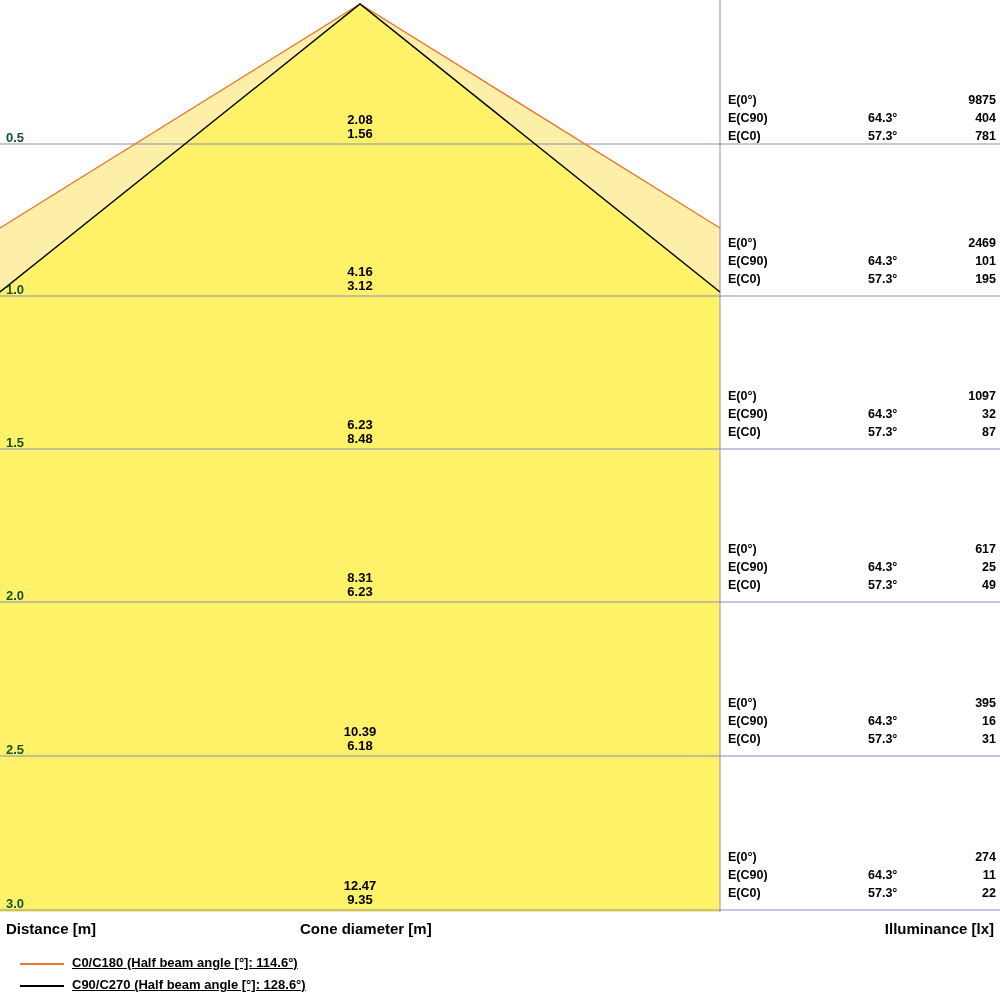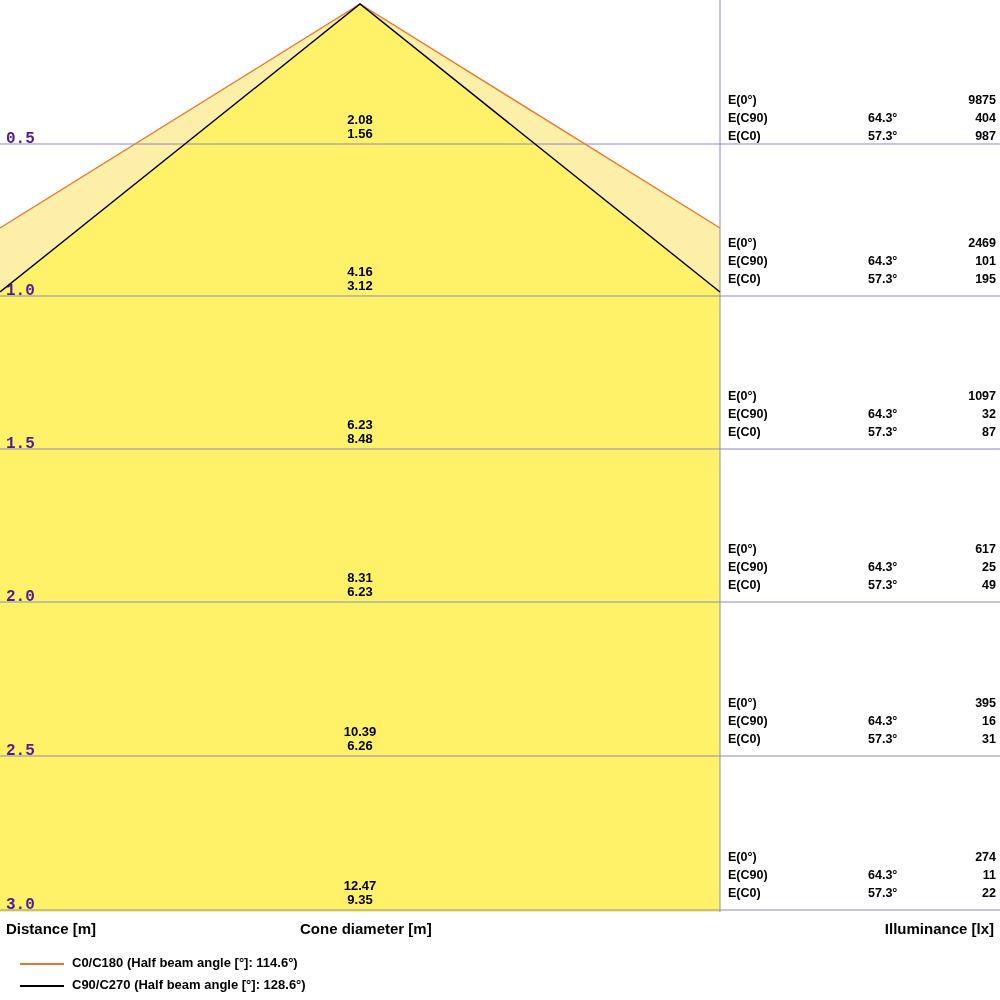--- a/index.html
+++ b/index.html
@@ -30,25 +30,24 @@
     height: 915px;
   }
   .cone-svg {
     position: absolute;
     left: 0;
     top: 0;
   }
   .dist-label {
     position: absolute;
     left: 6px;
-    font-size: 16px;
+    font-size: 13px;
     font-weight: bold;
     line-height: 1;
-    color: #4c1d95;
-    font-family: Liberation Mono, monospace;
+    color: #14532d;
   }
   .cone-diam-block {
     position: absolute;
     left: 270px;
     width: 180px;
     text-align: center;
     font-size: 13px;
     font-weight: bold;
     line-height: 14px;
   }
@@ -94,20 +93,21 @@
     left: 10px;
     top: 952px;
     font-size: 13px;
     font-weight: bold;
   }
   .legend-row {
     position: relative;
     height: 22px;
     line-height: 22px;
     padding-left: 62px;
+    text-decoration: underline;
   }
   .legend-line {
     position: absolute;
     left: 10px;
     top: 11px;
     width: 44px;
     height: 0;
     border-top-width: 2px;
     border-top-style: solid;
   }
@@ -155,42 +155,42 @@
     <div class="cone-diam-block" style="top:418px;">
       <div>6.23</div>
       <div>8.48</div>
     </div>
     <div class="cone-diam-block" style="top:571px;">
       <div>8.31</div>
       <div>6.23</div>
     </div>
     <div class="cone-diam-block" style="top:725px;">
       <div>10.39</div>
-      <div>6.26</div>
+      <div>6.18</div>
     </div>
     <div class="cone-diam-block" style="top:879px;">
       <div>12.47</div>
       <div>9.35</div>
     </div>
 
     <div class="illum-block" style="top:91px;">
       <div class="illum-row">
         <span class="illum-name">E(0°)</span>
         <span class="illum-angle"></span>
         <span class="illum-value">9875</span>
       </div>
       <div class="illum-row">
         <span class="illum-name">E(C90)</span>
         <span class="illum-angle">64.3°</span>
         <span class="illum-value">404</span>
       </div>
       <div class="illum-row">
         <span class="illum-name">E(C0)</span>
         <span class="illum-angle">57.3°</span>
-        <span class="illum-value">987</span>
+        <span class="illum-value">781</span>
       </div>
     </div>
 
     <div class="illum-block" style="top:234px;">
       <div class="illum-row">
         <span class="illum-name">E(0°)</span>
         <span class="illum-angle"></span>
         <span class="illum-value">2469</span>
       </div>
       <div class="illum-row">

